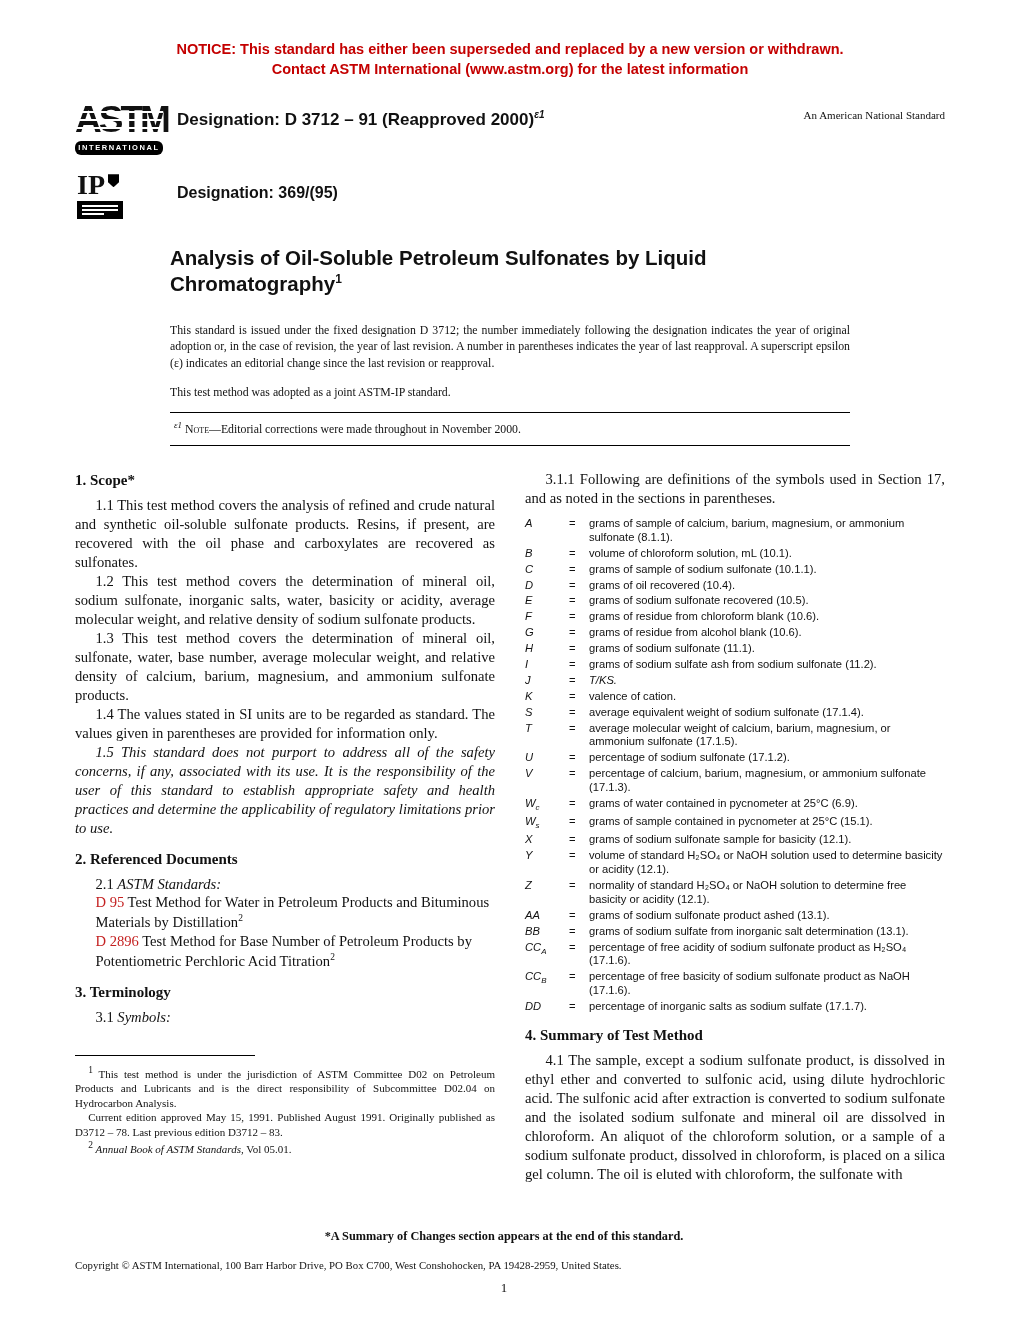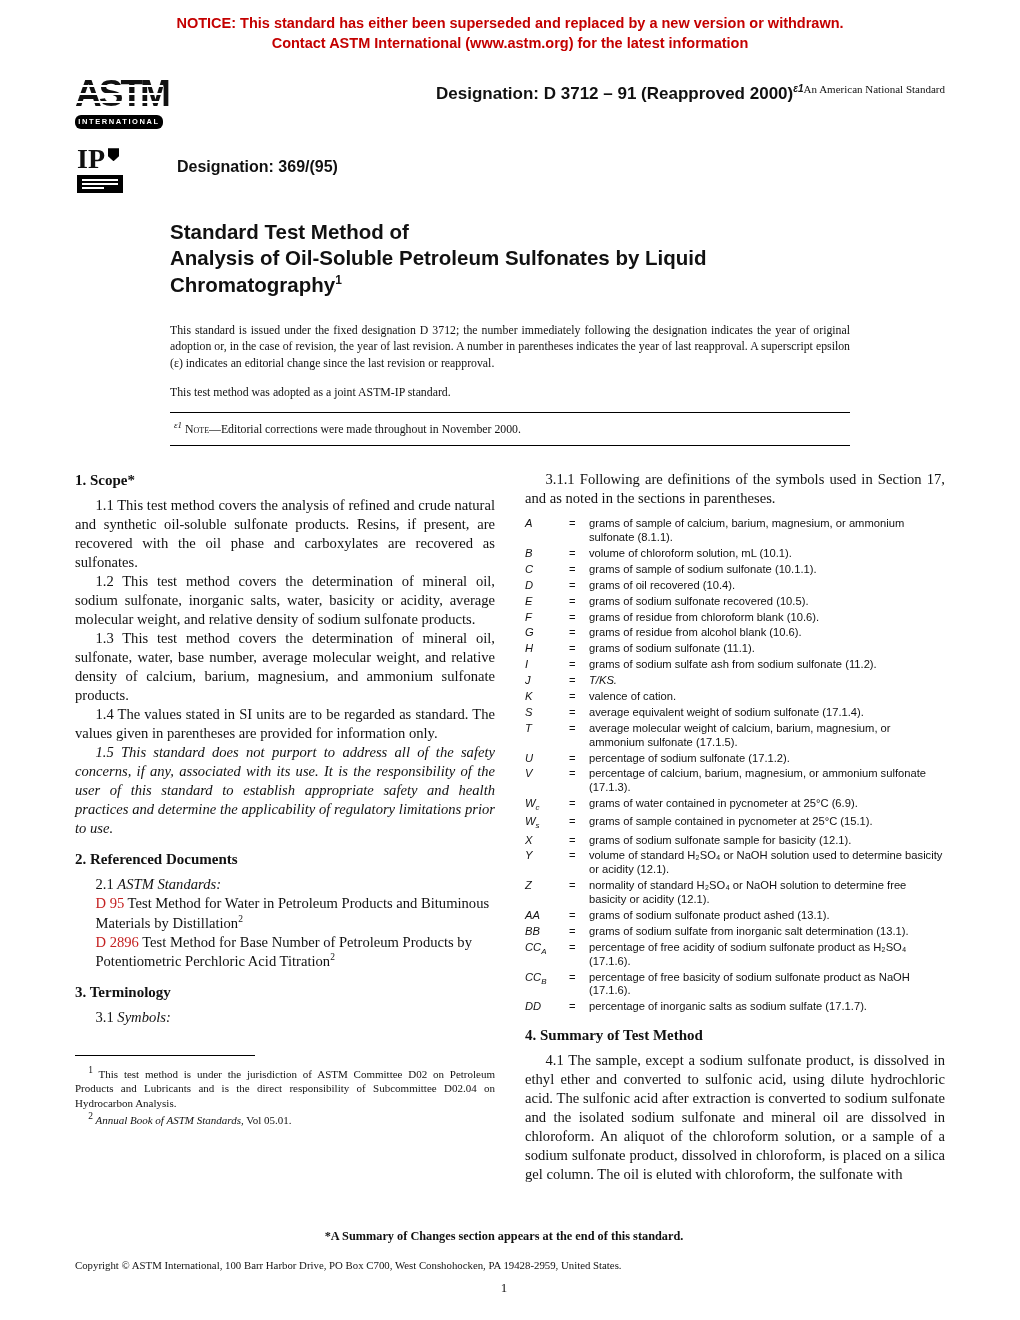--- a/index.html
+++ b/index.html
@@ -3,21 +3,21 @@
 <meta charset="utf-8">
 <style>
   * { box-sizing: border-box; margin: 0; padding: 0; }
   html, body { background: #ffffff; }
   body { font-family: "Liberation Serif", serif; color: #111; }
   .page {
     position: relative;
     width: 1020px; height: 1320px;
     margin: 0 auto;
     background: #fff;
-    padding: 12px 75px 0;
+    padding: 38px 75px 0;
     overflow: hidden;
   }
   .notice {
     text-align: center;
     color: var(--notice-red, #c40000);
     font-family: "Liberation Sans", sans-serif;
     font-weight: bold;
     font-size: 14.5px;
     line-height: 1.35;
     margin-top: 2px;
@@ -30,21 +30,21 @@
     letter-spacing: -3px; text-align: center; position: relative;
   }
   .astm-stripe { position: absolute; left: 0; width: 88px; height: 2px; background: #fff; z-index: 2; }
   .s1 { top: 12px; } .s2 { top: 20px; } .s3 { top: 28px; }
   .astm-logo-band {
     background: #000; color: #fff;
     font-family: "Liberation Sans", sans-serif;
     font-size: 7.5px; font-weight: bold; letter-spacing: 1.6px;
     text-align: center; padding: 2px 0 3px; border-radius: 6px;
   }
-  .designation-wrap { flex: 1; padding-left: 14px; padding-top: 10px; text-align: right; }
+  .designation-wrap { flex: 1; padding-left: 14px; padding-top: 10px; }
   .designation { font-family: "Liberation Sans", sans-serif; font-weight: bold; font-size: 17px; }
   .designation .eps { font-size: 10px; font-style: italic; }
   .ans { flex: none; font-size: 11px; padding-top: 10px; white-space: nowrap; }
   .ip-row { display: flex; margin-top: 16px; align-items: flex-start; }
   .ip-logo { width: 88px; flex: none; padding-left: 2px; }
   .ip-top { display: flex; align-items: flex-start; gap: 3px; }
   .ip-text { font-family: "Liberation Serif", serif; font-weight: bold; font-size: 28px; line-height: 28px; }
   .ip-shield {
     display: inline-block; width: 11px; height: 13px; background: #000; margin-top: 3px;
     clip-path: polygon(0 0, 100% 0, 100% 62%, 50% 100%, 0 62%);
@@ -126,21 +126,20 @@
       <div class="ip-box">
         <span class="ip-line"></span>
         <span class="ip-line"></span>
         <span class="ip-line short"></span>
       </div>
     </div>
     <div class="ip-designation">Designation: 369/(95)</div>
   </div>
 
   <div class="title-block">
-    <div>Standard Test Method of</div>
     <div>Analysis of Oil-Soluble Petroleum Sulfonates by Liquid</div>
     <div><span>Chromatography</span><sup>1</sup></div>
   </div>
 
   <div class="preamble">This standard is issued under the fixed designation D 3712; the number immediately following the designation indicates the year of original adoption or, in the case of revision, the year of last revision. A number in parentheses indicates the year of last reapproval. A superscript epsilon (ε) indicates an editorial change since the last revision or reapproval.</div>
   <div class="joint">This test method was adopted as a joint ASTM-IP standard.</div>
 
   <div class="editorial-note">
     <sup class="eps-i">ε1</sup>
     <span class="smallcaps">Note</span><span>—Editorial corrections were made throughout in November 2000.</span>
@@ -160,20 +159,21 @@
       <p class="para"><span>2.1</span> <span class="it">ASTM Standards:</span></p>
       <p class="ref-item"><a class="ref-code">D 95</a><span> Test Method for Water in Petroleum Products and Bituminous Materials by Distillation</span><sup>2</sup></p>
       <p class="ref-item"><a class="ref-code">D 2896</a><span> Test Method for Base Number of Petroleum Products by Potentiometric Perchloric Acid Titration</span><sup>2</sup></p>
 
       <h2 class="sec">3. Terminology</h2>
       <p class="para"><span>3.1</span> <span class="it">Symbols:</span></p>
 
       <div class="fn-rule"></div>
       <div class="footnotes">
         <p class="fn"><sup>1</sup><span> This test method is under the jurisdiction of ASTM Committee D02 on Petroleum Products and Lubricants and is the direct responsibility of Subcommittee D02.04 on Hydrocarbon Analysis.</span></p>
+        <p class="fn">Current edition approved May 15, 1991. Published August 1991. Originally published as D3712 – 78. Last previous edition D3712 – 83.</p>
         <p class="fn"><sup>2</sup><span class="it"> Annual Book of ASTM Standards,</span><span> Vol 05.01.</span></p>
       </div>
     </div>
 
     <div class="col">
       <p class="para">3.1.1 Following are definitions of the symbols used in Section 17, and as noted in the sections in parentheses.</p>
       <div class="symbols">
           <div class="sym-row">
             <span class="sym"><i>A</i></span>
             <span class="sym-eq">=</span>

